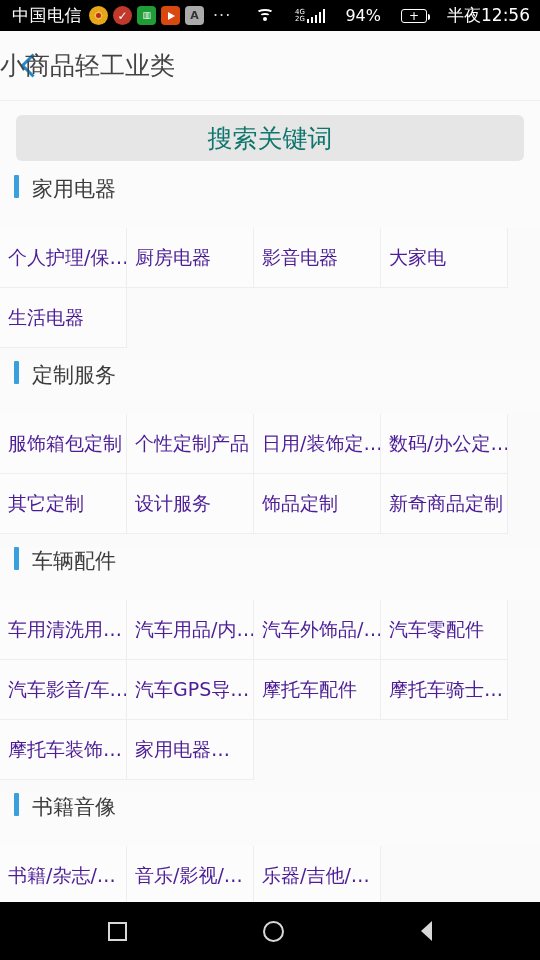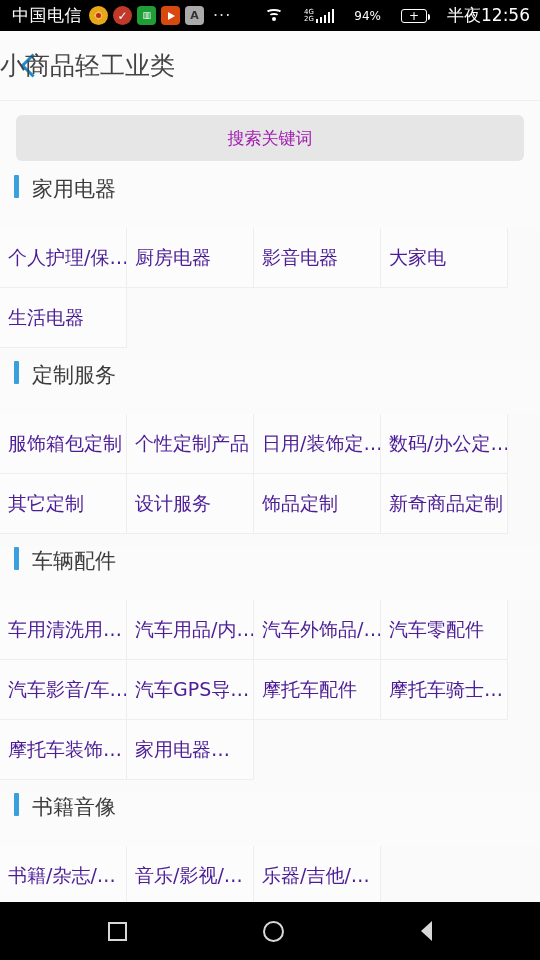--- a/index.html
+++ b/index.html
@@ -44,21 +44,21 @@
                            border:none; background:#fff; }
   .sb-net { display:flex; align-items:flex-end; gap:2px; }
   .sb-netlabels { display:flex; flex-direction:column; font-size:7px; line-height:7px; }
   .sb-bars { display:flex; align-items:flex-end; gap:1.5px; height:14px; }
   .sb-bars b { width:2.5px; background:#fff; display:block; }
   .sb-bars b:nth-child(1){height:4px}
   .sb-bars b:nth-child(2){height:6px}
   .sb-bars b:nth-child(3){height:8px}
   .sb-bars b:nth-child(4){height:11px}
   .sb-bars b:nth-child(5){height:14px}
-  .sb-batt-pct { font-size:12px; }
+  .sb-batt-pct { font-size:16px; }
   .sb-batt { width:26px; height:14px; border:1.5px solid #fff; border-radius:3px;
              position:relative; display:flex; align-items:center; justify-content:center; }
   .sb-batt::after { content:""; position:absolute; right:-4px; top:4px; width:2.5px;
                     height:6px; background:#fff; border-radius:0 2px 2px 0; }
   .sb-batt span { font-size:12px; line-height:1; }
   .sb-time { font-size:17px; }
 
   
   .titlebar {
     height:70px; background:#fbfbfb; display:flex; align-items:center;
@@ -70,21 +70,21 @@
   .title-text {
     position:absolute; left:0; right:10px; 
     font-size:25px; color:#444; pointer-events:none;
   }
 
   
   .searchwrap { padding:14px 16px 14px 16px; background:#fbfbfb; flex:none; }
   .searchbox {
     height:46px; background:#e6e6e6; border-radius:6px;
     display:flex; align-items:center; justify-content:center;
-    color:#a21caf; font-size:17px;
+    color:#0f766e; font-size:25px;
   }
 
   
   .body { flex:1; overflow:hidden; background:#fafafa; }
 
   .section-head {
     height:53px; display:flex; align-items:flex-start; background:#fbfbfb;
     padding-left:14px; gap:13px;
   }
   .section-bar { width:5px; height:23px; background:#3aa0dd; border-radius:1px; flex:none; }

